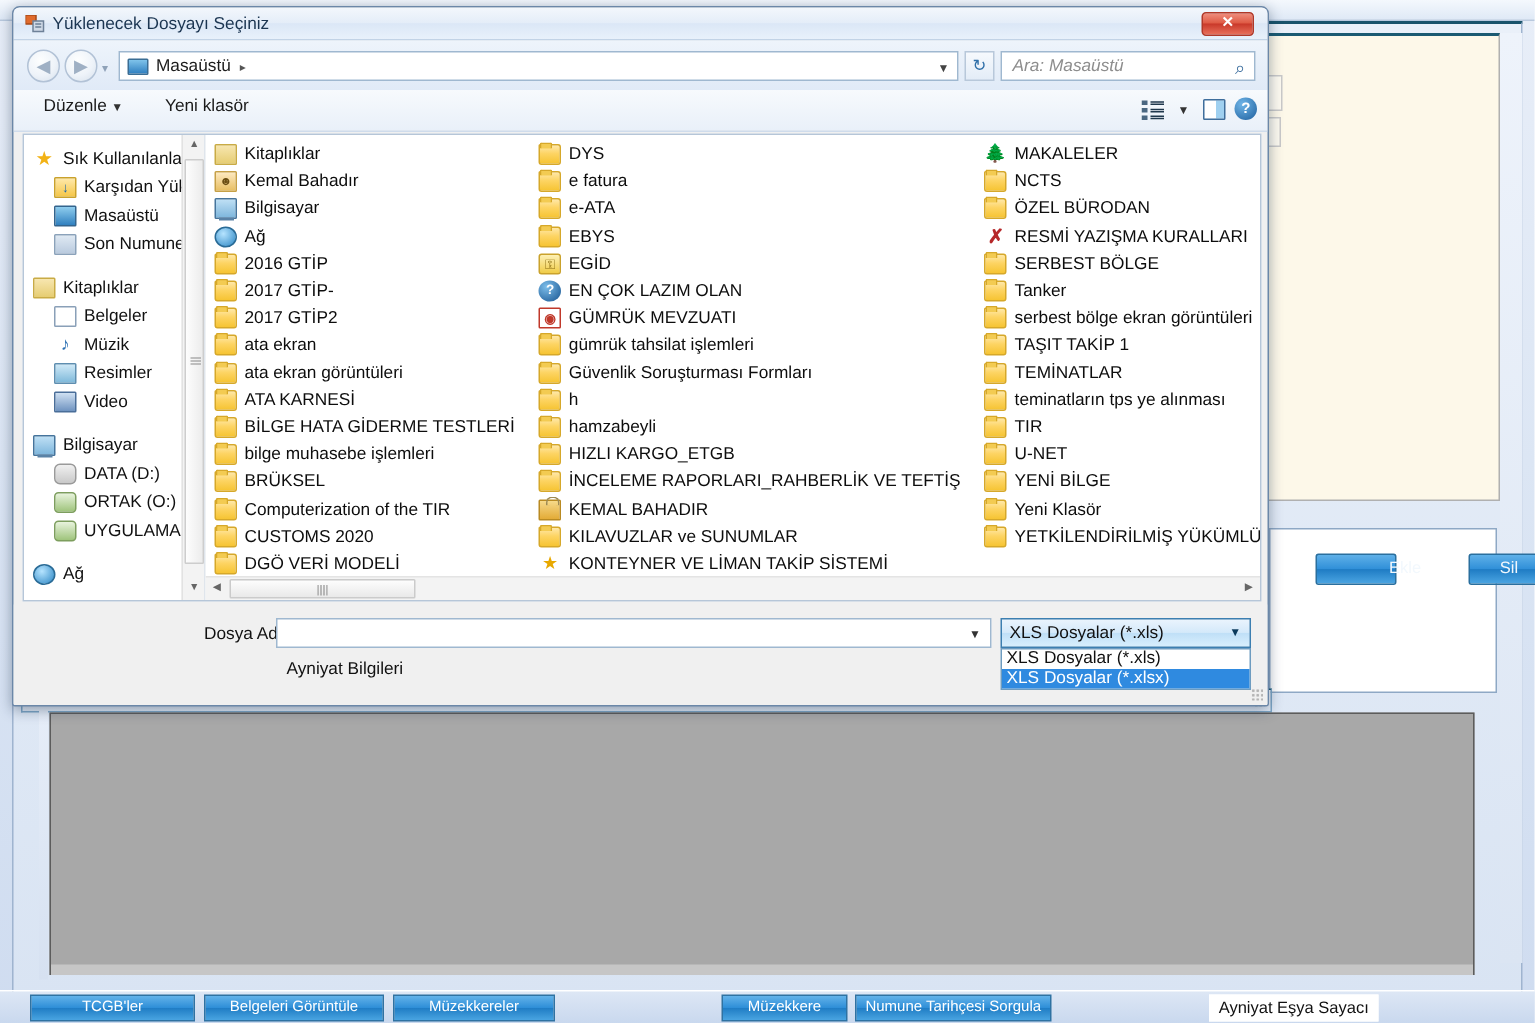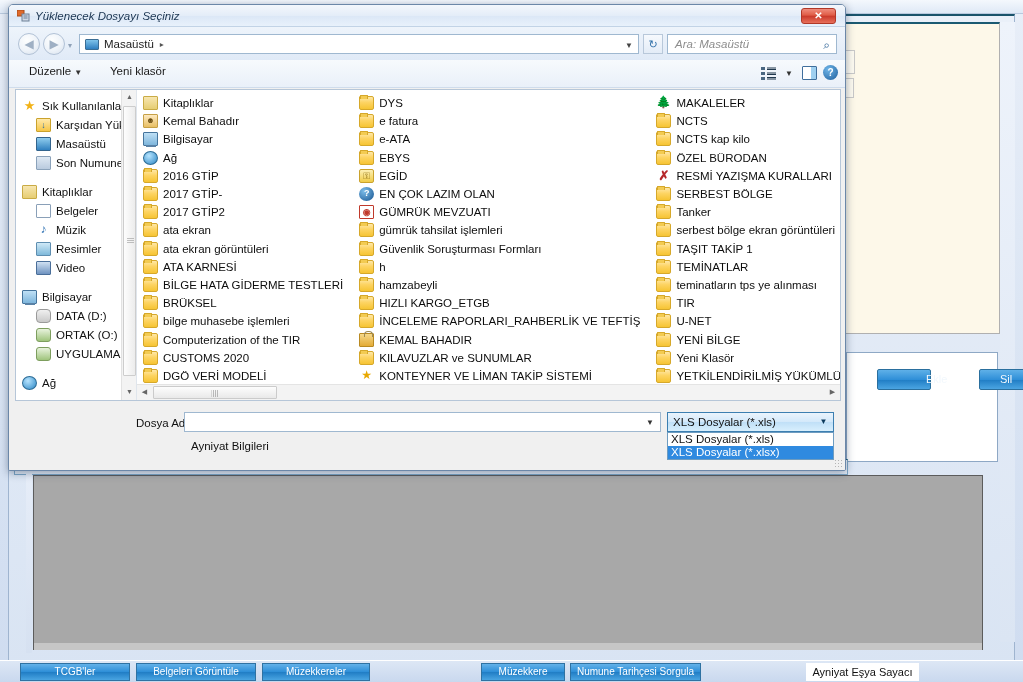--- a/index.html
+++ b/index.html
@@ -122,21 +122,21 @@
   #dlg-titlebar {
     position: absolute; left: 0; top: 0; width: 100%; height: 22px;
     background: linear-gradient(to bottom, #f3f7fc 0%, #e4edf8 50%, #dbe7f6 51%, #e8f1fb 100%);
     border-bottom: 1px solid #c2d3e6;
   }
   #dlg-icon {
     position: absolute; left: 8px; top: 5px; width: 13px; height: 12px;
   }
   #dlg-title {
     position: absolute; left: 26px; top: 4px;
-    font-size: 11.5px; color: #1b3551; line-height: 14px; font-style: italic;
+    font-size: 11.5px; color: #1b3551; line-height: 14px;
   }
   #dlg-close {
     position: absolute; right: 9px; top: 3px; width: 35px; height: 16px;
     background: linear-gradient(to bottom, #ef8d7d 0%, #df5b45 45%, #c9392a 50%, #e8705b 100%);
     border: 1px solid #b03828; border-radius: 3px;
     color: #fff; font-size: 10px; text-align: center; line-height: 14px;
     cursor: pointer; font-weight: bold;
   }
 
   
@@ -648,25 +648,25 @@
         <div class="col-a fitem">
             <span class="ficon ic-folder"></span>
             <span>ATA KARNESİ</span>
           </div>
         <div class="col-a fitem">
             <span class="ficon ic-folder"></span>
             <span>BİLGE HATA GİDERME TESTLERİ</span>
           </div>
         <div class="col-a fitem">
             <span class="ficon ic-folder"></span>
+            <span>bilge muhasebe işlemleri</span>
+          </div>
+        <div class="col-a fitem">
+            <span class="ficon ic-folder"></span>
             <span>BRÜKSEL</span>
-          </div>
-        <div class="col-a fitem">
-            <span class="ficon ic-folder"></span>
-            <span>bilge muhasebe işlemleri</span>
           </div>
         <div class="col-a fitem">
             <span class="ficon ic-folder"></span>
             <span>Computerization of the TIR</span>
           </div>
         <div class="col-a fitem">
             <span class="ficon ic-folder"></span>
             <span>CUSTOMS 2020</span>
           </div>
         <div class="col-a fitem">
@@ -739,24 +739,20 @@
             <span>KONTEYNER VE LİMAN TAKİP SİSTEMİ</span>
           </div>
 
         <div class="col-c fitem">
             <span class="ficon ic-tree">🌲</span>
             <span>MAKALELER</span>
           </div>
         <div class="col-c fitem">
             <span class="ficon ic-folder"></span>
             <span>NCTS</span>
-          </div>
-        <div class="col-c fitem">
-            <span class="ficon ic-folder"></span>
-            <span>NCTS kap  kilo</span>
           </div>
         <div class="col-c fitem">
             <span class="ficon ic-folder"></span>
             <span>ÖZEL BÜRODAN</span>
           </div>
         <div class="col-c fitem">
             <span class="ficon ic-x">✗</span>
             <span>RESMİ YAZIŞMA KURALLARI</span>
           </div>
         <div class="col-c fitem">

